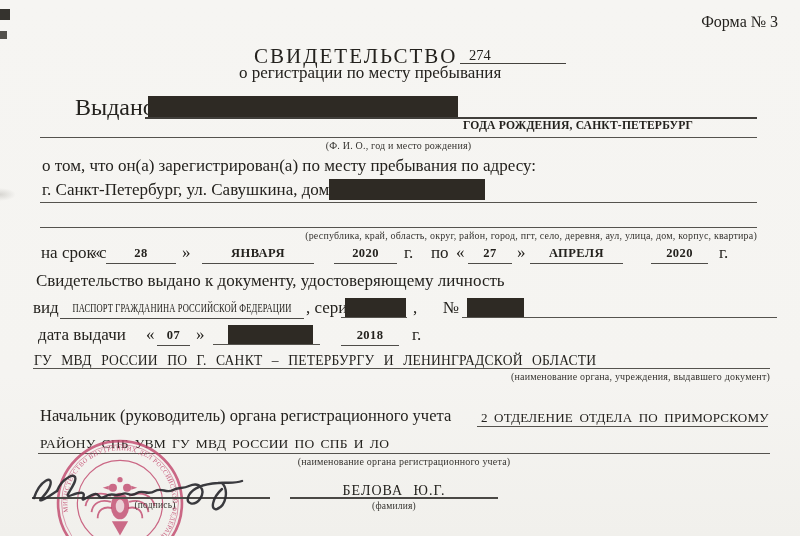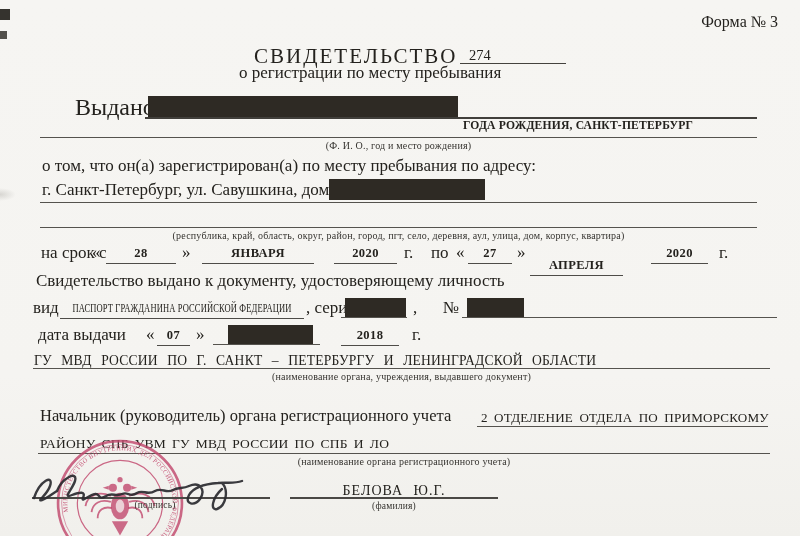--- a/index.html
+++ b/index.html
@@ -48,42 +48,42 @@
   <div class="abs ul" style="left:40px;top:136.5px;width:717px;"></div>
   <div class="abs cap" style="left:40px;top:140px;width:717px;">(Ф. И. О., год и место рождения)</div>
 
   <div class="abs lbl" style="left:42px;top:156px;">о том, что он(а) зарегистрирован(а) по месту пребывания по адресу:</div>
 
   <div class="abs lbl" style="left:42px;top:180px;">г. Санкт-Петербург, ул. Савушкина, дом</div>
   <div class="abs bar" style="left:329px;top:178.5px;width:156px;height:21.5px;"></div>
   <div class="abs ul" style="left:40px;top:201.5px;width:717px;"></div>
 
   <div class="abs ul" style="left:40px;top:226.5px;width:717px;"></div>
-  <div class="abs cap" style="left:40px;top:230px;width:717px;">(республика, край, область, округ, район, город, пгт, село, деревня, аул, улица, дом, корпус, квартира)</div>
+  <div class="abs cap" style="left:40px;top:230px;width:717px;text-align:right;">(республика, край, область, округ, район, город, пгт, село, деревня, аул, улица, дом, корпус, квартира)</div>
 
   <div class="abs lbl" style="left:41px;top:243px;">на срок с</div>
   <div class="abs lbl" style="left:92px;top:243px;">«</div>
   <div class="abs blank" style="left:106px;top:244px;width:70px;height:18.5px;">
     <span class="val">28</span>
   </div>
   <div class="abs lbl" style="left:182px;top:243px;">»</div>
   <div class="abs blank" style="left:202px;top:244px;width:112px;height:18.5px;">
     <span class="val">ЯНВАРЯ</span>
   </div>
   <div class="abs blank" style="left:334px;top:244px;width:63px;height:18.5px;">
     <span class="val">2020</span>
   </div>
   <div class="abs lbl" style="left:404px;top:243px;">г.</div>
   <div class="abs lbl" style="left:431px;top:243px;">по</div>
   <div class="abs lbl" style="left:456px;top:243px;">«</div>
   <div class="abs blank" style="left:468px;top:244px;width:44px;height:18.5px;">
     <span class="val">27</span>
   </div>
   <div class="abs lbl" style="left:517px;top:243px;">»</div>
-  <div class="abs blank" style="left:530px;top:256px;width:93px;height:18.5px;">
+  <div class="abs blank" style="left:530px;top:244px;width:93px;height:18.5px;">
     <span class="val">АПРЕЛЯ</span>
   </div>
   <div class="abs blank" style="left:651px;top:244px;width:57px;height:18.5px;">
     <span class="val">2020</span>
   </div>
   <div class="abs lbl" style="left:719px;top:243px;">г.</div>
 
   <div class="abs lbl" style="left:36px;top:271px;">Свидетельство выдано к документу, удостоверяющему личность</div>
 
   <div class="abs lbl" style="left:33px;top:298px;">вид</div>
@@ -108,21 +108,21 @@
   <div class="abs ul" style="left:213px;top:343.5px;width:107px;"></div>
   <div class="abs blank" style="left:341px;top:325px;width:58px;height:19.5px;">
     <span class="val">2018</span>
   </div>
   <div class="abs lbl" style="left:412px;top:325px;">г.</div>
 
   <div class="abs" style="left:34px;top:351px;">
     <span class="caps" style="font-size:14px;word-spacing:6px;transform:scaleX(.97);transform-origin:left;">ГУ МВД РОССИИ ПО Г. САНКТ – ПЕТЕРБУРГУ И ЛЕНИНГРАДСКОЙ ОБЛАСТИ</span>
   </div>
   <div class="abs ul" style="left:33px;top:367.5px;width:737px;"></div>
-  <div class="abs cap" style="left:33px;top:371px;width:737px;">(наименование органа, учреждения, выдавшего документ)</div>
+  <div class="abs cap" style="left:33px;top:371px;width:737px;text-align:right;">(наименование органа, учреждения, выдавшего документ)</div>
 
   <div class="abs" style="left:40px;top:406px;font-size:16.5px;">Начальник (руководитель) органа регистрационного учета</div>
   <div class="abs" style="left:481px;top:408px;">
     <span class="caps" style="word-spacing:3px;transform:scaleX(.97);transform-origin:left;">2 ОТДЕЛЕНИЕ ОТДЕЛА ПО ПРИМОРСКОМУ</span>
   </div>
   <div class="abs ul" style="left:477px;top:425.5px;width:291px;"></div>
 
   <div class="abs" style="left:40px;top:434px;">
     <span class="caps" style="word-spacing:2.5px;">РАЙОНУ СПБ УВМ ГУ МВД РОССИИ ПО СПБ И ЛО</span>
   </div>

